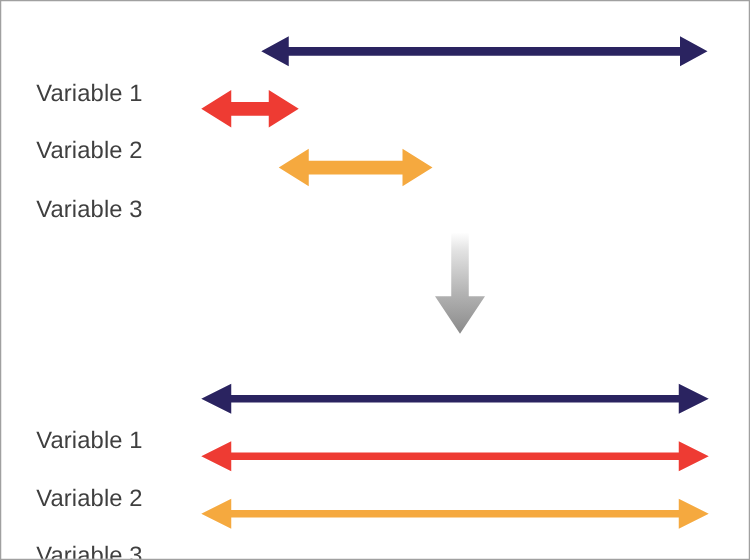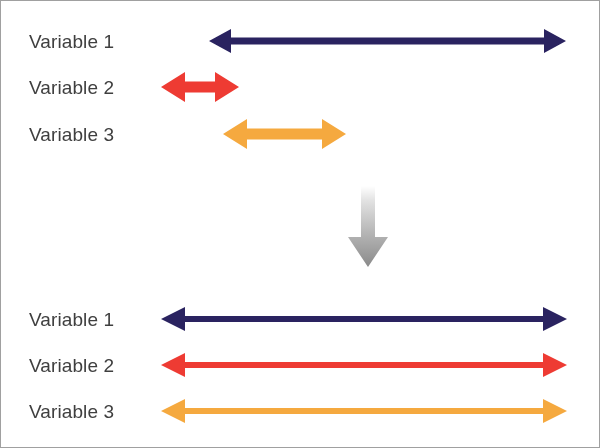--- a/index.html
+++ b/index.html
@@ -20,20 +20,21 @@
   .row-label {
     position: absolute;
     font-family: "Liberation Sans", sans-serif;
     font-size: 19px;
     font-weight: 400;
     color: #3f3f3f;
     letter-spacing: 0.1px;
     white-space: nowrap;
     line-height: 1;
     transform: translateY(-50%);
+    margin-top: 34px;
   }
   .arrow-svg {
     position: absolute;
     overflow: visible;
   }
   .group-top { position: absolute; left: 0; top: 0; width: 600px; height: 170px; }
   .group-mid { position: absolute; left: 0; top: 170px; width: 600px; height: 115px; }
   .group-bottom { position: absolute; left: 0; top: 285px; width: 600px; height: 163px; }
 </style>
 </head>

